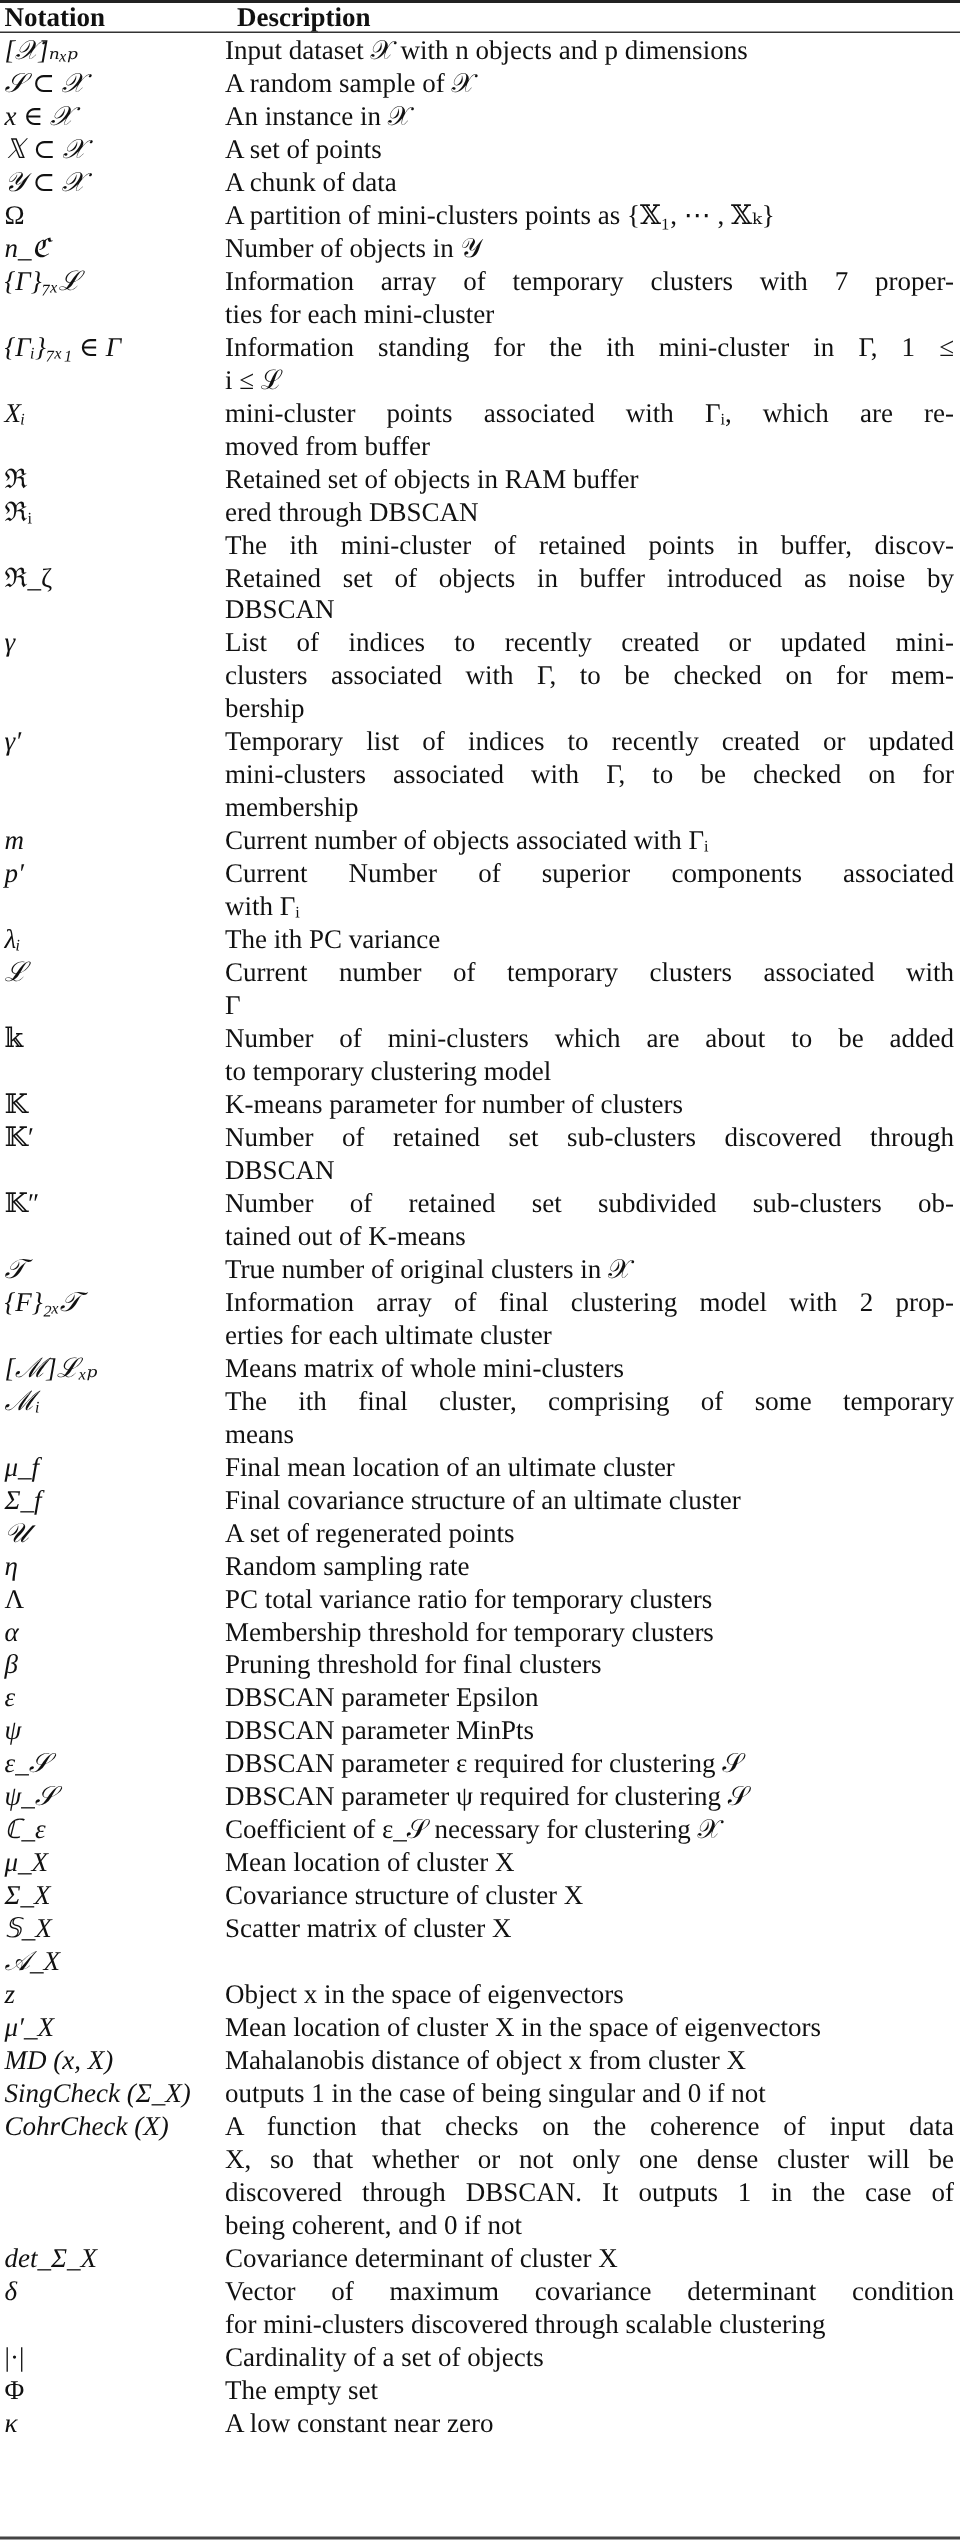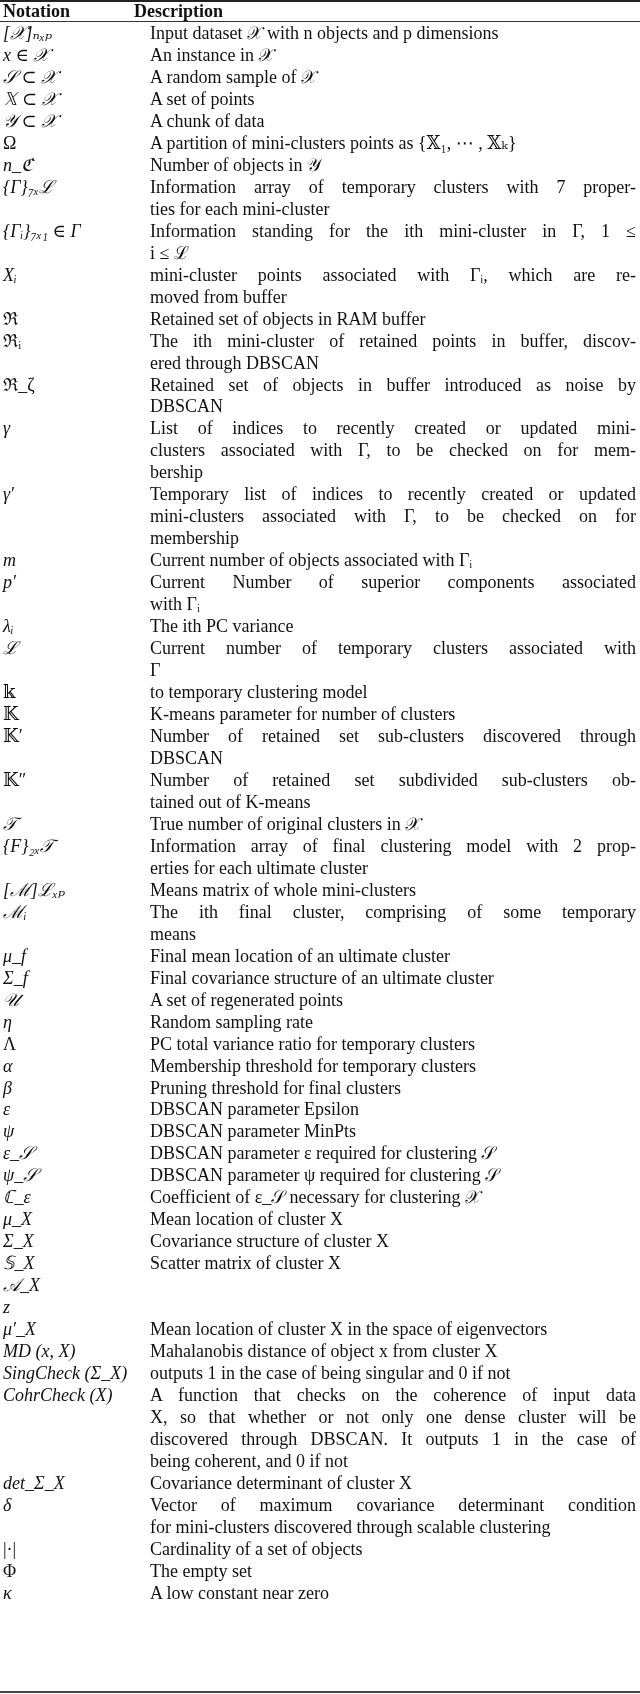--- a/index.html
+++ b/index.html
@@ -4,21 +4,21 @@
 <style>
   html, body { margin: 0; padding: 0; background: #ffffff; }
   body { width: 640px; height: 1694px; overflow: hidden; position: relative;
          font-family: "Liberation Serif", "DejaVu Serif", serif; color: #111; }
   .table { position: absolute; left: 0; top: 0; width: 640px; }
   .rule-top { position: absolute; left: 0; top: 0; width: 640px; height: 2px; background: #222; }
   .rule-mid { position: absolute; left: 0; top: 21px; width: 640px; height: 1px; background: #333; }
   .rule-bot { position: absolute; left: 0; top: 1691px; width: 640px; height: 2px; background: #444; }
   .header { position: absolute; left: 0; top: 1px; width: 568px; height: 20px; font-weight: bold; font-size: 18px; line-height: 20px; }
   .header .c1 { position: absolute; left: 3px; top: 0; }
-  .header .c2 { position: absolute; left: 134px; top: 0; }
+  .header .c2 { position: absolute; left: 158px; top: 0; }
   .body { position: absolute; left: 0; top: 23px; width: 640px; }
   .row { display: flex; width: 640px; }
   .notation { width: 147px; padding-left: 3px; font-size: 18px; line-height: 21.97px; font-style: italic; white-space: nowrap; }
   .notation.upright { font-style: normal; }
   .desc { width: 486px; font-size: 18px; line-height: 21.97px; }
   .desc .line { display: block; white-space: nowrap; }
   .desc .line.just { text-align: justify; text-align-last: justify; white-space: normal; }
 </style>
 </head>
 <body>
@@ -31,29 +31,29 @@
   </div>
   <div class="rule-mid"></div>
   <div class="body" id="tbody">
       <div class="row">
         <div class="notation">[𝒳]ₙₓₚ</div>
         <div class="desc">
           <span class="line">Input dataset 𝒳 with n objects and p dimensions</span>
         </div>
       </div>
       <div class="row">
+        <div class="notation">𝒮 ⊂ 𝒳</div>
+        <div class="desc">
+          <span class="line">A random sample of 𝒳</span>
+        </div>
+      </div>
+      <div class="row">
         <div class="notation">x ∈ 𝒳</div>
         <div class="desc">
           <span class="line">An instance in 𝒳</span>
-        </div>
-      </div>
-      <div class="row">
-        <div class="notation">𝒮 ⊂ 𝒳</div>
-        <div class="desc">
-          <span class="line">A random sample of 𝒳</span>
         </div>
       </div>
       <div class="row">
         <div class="notation">𝕏 ⊂ 𝒳</div>
         <div class="desc">
           <span class="line">A set of points</span>
         </div>
       </div>
       <div class="row">
         <div class="notation">𝒴 ⊂ 𝒳</div>
@@ -96,22 +96,22 @@
       </div>
       <div class="row">
         <div class="notation upright">ℜ</div>
         <div class="desc">
           <span class="line">Retained set of objects in RAM buffer</span>
         </div>
       </div>
       <div class="row">
         <div class="notation upright">ℜᵢ</div>
         <div class="desc">
+          <span class="line">ered through DBSCAN</span>
           <span class="line just">The ith mini-cluster of retained points in buffer, discov-</span>
-          <span class="line">ered through DBSCAN</span>
         </div>
       </div>
       <div class="row">
         <div class="notation upright">ℜ_ζ</div>
         <div class="desc">
           <span class="line just">Retained set of objects in buffer introduced as noise by</span>
           <span class="line">DBSCAN</span>
         </div>
       </div>
       <div class="row">
@@ -152,20 +152,21 @@
       <div class="row">
         <div class="notation">ℒ</div>
         <div class="desc">
           <span class="line just">Current number of temporary clusters associated with</span>
           <span class="line">Γ</span>
         </div>
       </div>
       <div class="row">
         <div class="notation upright">𝕜</div>
         <div class="desc">
+          <span class="line just">Number of mini-clusters which are about to be added</span>
           <span class="line">to temporary clustering model</span>
         </div>
       </div>
       <div class="row">
         <div class="notation upright">𝕂</div>
         <div class="desc">
           <span class="line">K-means parameter for number of clusters</span>
         </div>
       </div>
       <div class="row">
@@ -296,20 +297,23 @@
         <div class="notation">𝕊_X</div>
         <div class="desc">
           <span class="line">Scatter matrix of cluster X</span>
         </div>
       </div>
       <div class="row">
         <div class="notation">𝒜_X</div>
       </div>
       <div class="row">
         <div class="notation">z</div>
+        <div class="desc">
+          <span class="line">Object x in the space of eigenvectors</span>
+        </div>
       </div>
       <div class="row">
         <div class="notation">μ′_X</div>
         <div class="desc">
           <span class="line">Mean location of cluster X in the space of eigenvectors</span>
         </div>
       </div>
       <div class="row">
         <div class="notation">MD (x, X)</div>
         <div class="desc">

